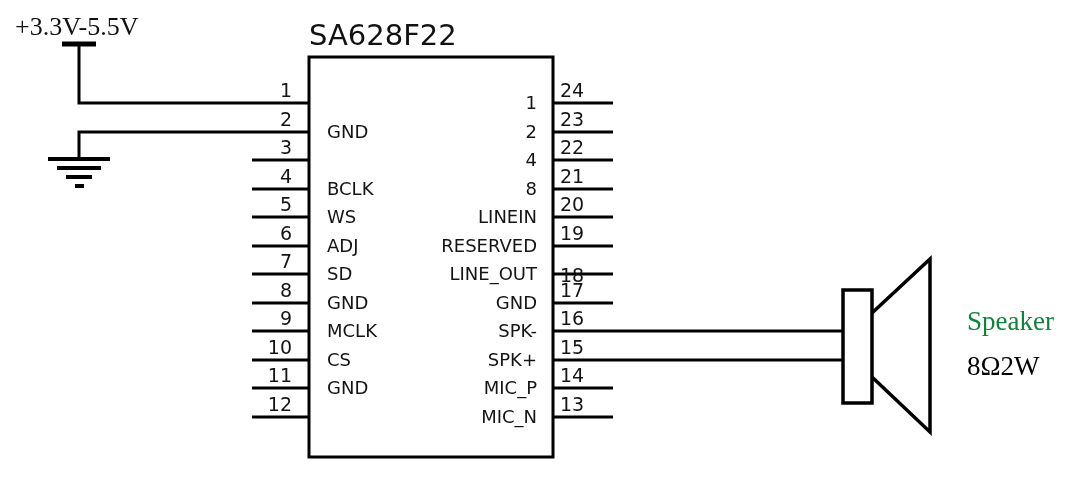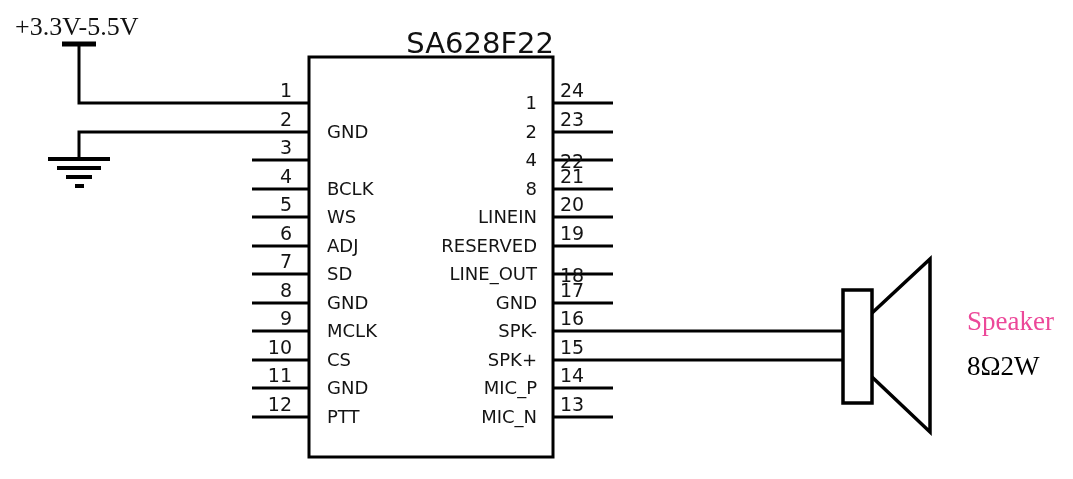--- a/index.html
+++ b/index.html
@@ -9,24 +9,24 @@
     background:#ffffff;
     font-family:"DejaVu Sans","Liberation Sans",sans-serif;
     color:#000;
     overflow:hidden;
   }
   .canvas svg{position:absolute;left:0;top:0;}
   .txt{position:absolute;white-space:nowrap;text-align:center;}
   .serif{font-family:"Liberation Serif","DejaVu Serif",serif;}
   .chip-title{
     left:309px;top:18px;width:245px;
-    text-align:right;font-size:29px;color:#111;margin-top:8px;
+    text-align:left;font-size:29px;color:#111;
   }
   .power-label{left:15px;top:12px;font-size:26px;color:#111;}
-  .speaker-label{left:967px;top:306px;font-size:27px;color:#ec4899;}
+  .speaker-label{left:967px;top:306px;font-size:27px;color:#15803d;}
   .speaker-rating{left:967px;top:351px;font-size:27px;color:#000000;}
   .pnum{
     position:absolute;font-size:19px;color:#141414;
     height:24px;line-height:24px;
   }
   .pnum.l{left:242px;width:50px;text-align:right;}
   .pnum.r{left:560px;width:50px;text-align:left;}
   .plabel{
     position:absolute;font-size:18px;color:#141414;
     height:26px;line-height:26px;
@@ -113,25 +113,24 @@
 
   <div class="plabel l" style="top:119px">GND</div>
   <div class="plabel l" style="top:176px">BCLK</div>
   <div class="plabel l" style="top:204px">WS</div>
   <div class="plabel l" style="top:233px">ADJ</div>
   <div class="plabel l" style="top:261px">SD</div>
   <div class="plabel l" style="top:290px">GND</div>
   <div class="plabel l" style="top:318px">MCLK</div>
   <div class="plabel l" style="top:347px">CS</div>
   <div class="plabel l" style="top:375px">GND</div>
-  <div class="plabel l" style="top:404px">PTT</div>
 
   <div class="pnum r" style="top:78px">24</div>
   <div class="pnum r" style="top:107px">23</div>
-  <div class="pnum r" style="top:149px">22</div>
+  <div class="pnum r" style="top:135px">22</div>
   <div class="pnum r" style="top:164px">21</div>
   <div class="pnum r" style="top:192px">20</div>
   <div class="pnum r" style="top:221px">19</div>
   <div class="pnum r" style="top:263px">18</div>
   <div class="pnum r" style="top:278px">17</div>
   <div class="pnum r" style="top:306px">16</div>
   <div class="pnum r" style="top:335px">15</div>
   <div class="pnum r" style="top:363px">14</div>
   <div class="pnum r" style="top:392px">13</div>
 

